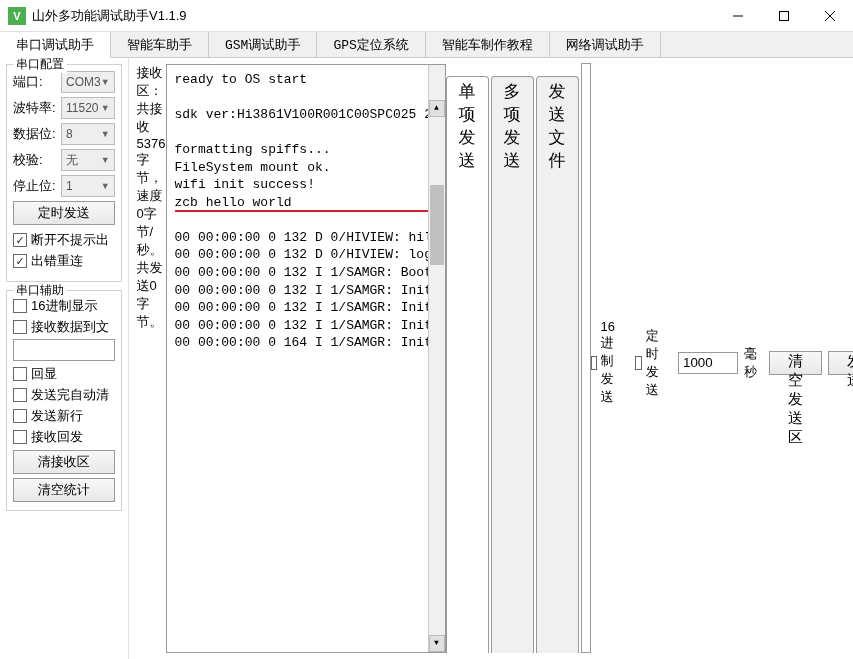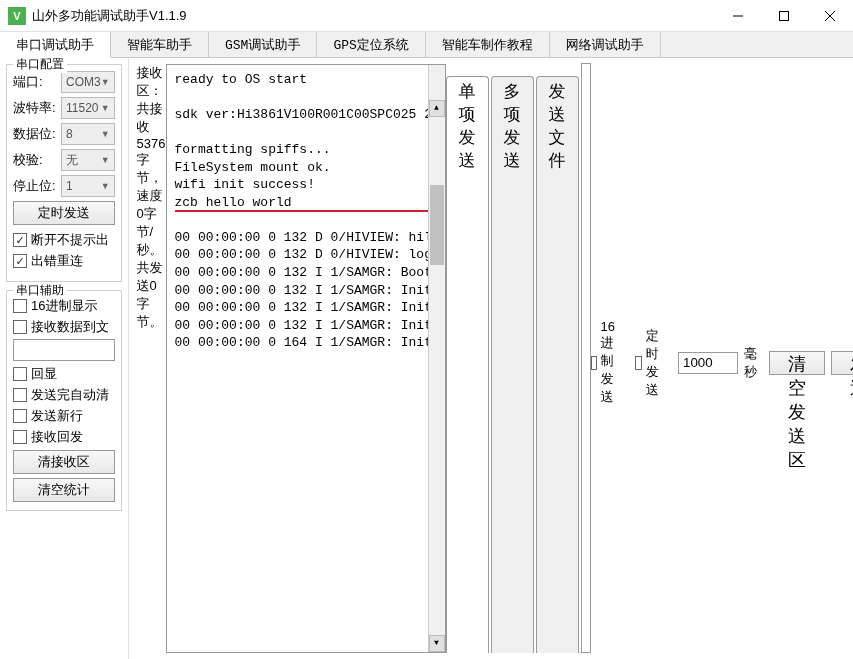--- a/index.html
+++ b/index.html
@@ -40,21 +40,21 @@
     
     .send-tabs { display: flex; margin-top: 12px; }
     .send-tab { padding: 3px 12px; border: 1px solid #999; border-bottom: none; border-radius: 4px 4px 0 0; margin-right: 2px; background: #f0f0f0; cursor: pointer; font-size: 17px; }
     .send-tab.active { background: #fff; position: relative; z-index: 2; }
     .tx-area { flex: 1; border: 1px solid #999; margin-top: -1px; padding: 4px; min-height: 170px; }
     
     .bottom-row { display: flex; align-items: center; margin-top: 8px; gap: 6px; }
     .bottom-row .chk-row { margin-bottom: 0; margin-right: 6px; }
     .ms-input { width: 60px; height: 22px; border: 1px solid #999; text-align: left; padding: 0 4px; }
     .spacer { flex: 1; }
-    .bottom-btn { height: 24px; padding: 0 18px; border: 1px solid #999; background: linear-gradient(#f8f8f8,#e8e8e8); cursor: pointer; font-family: inherit; font-size: 18px; }
+    .bottom-btn { height: 24px; padding: 0 18px; border: 1px solid #999; background: linear-gradient(#f8f8f8,#e8e8e8); cursor: pointer; font-family: inherit; font-size: 15px; }
   </style>
 </head>
 <body>
 
 <div class="titlebar">
   <div class="titlebar-icon">V</div>
   <div class="titlebar-title">山外多功能调试助手V1.1.9</div>
   <div class="win-btn">
       <svg viewBox="0 0 10 10">
         <line x1="0" y1="5" x2="10" y2="5" stroke="currentColor" stroke-width="1"></line>

